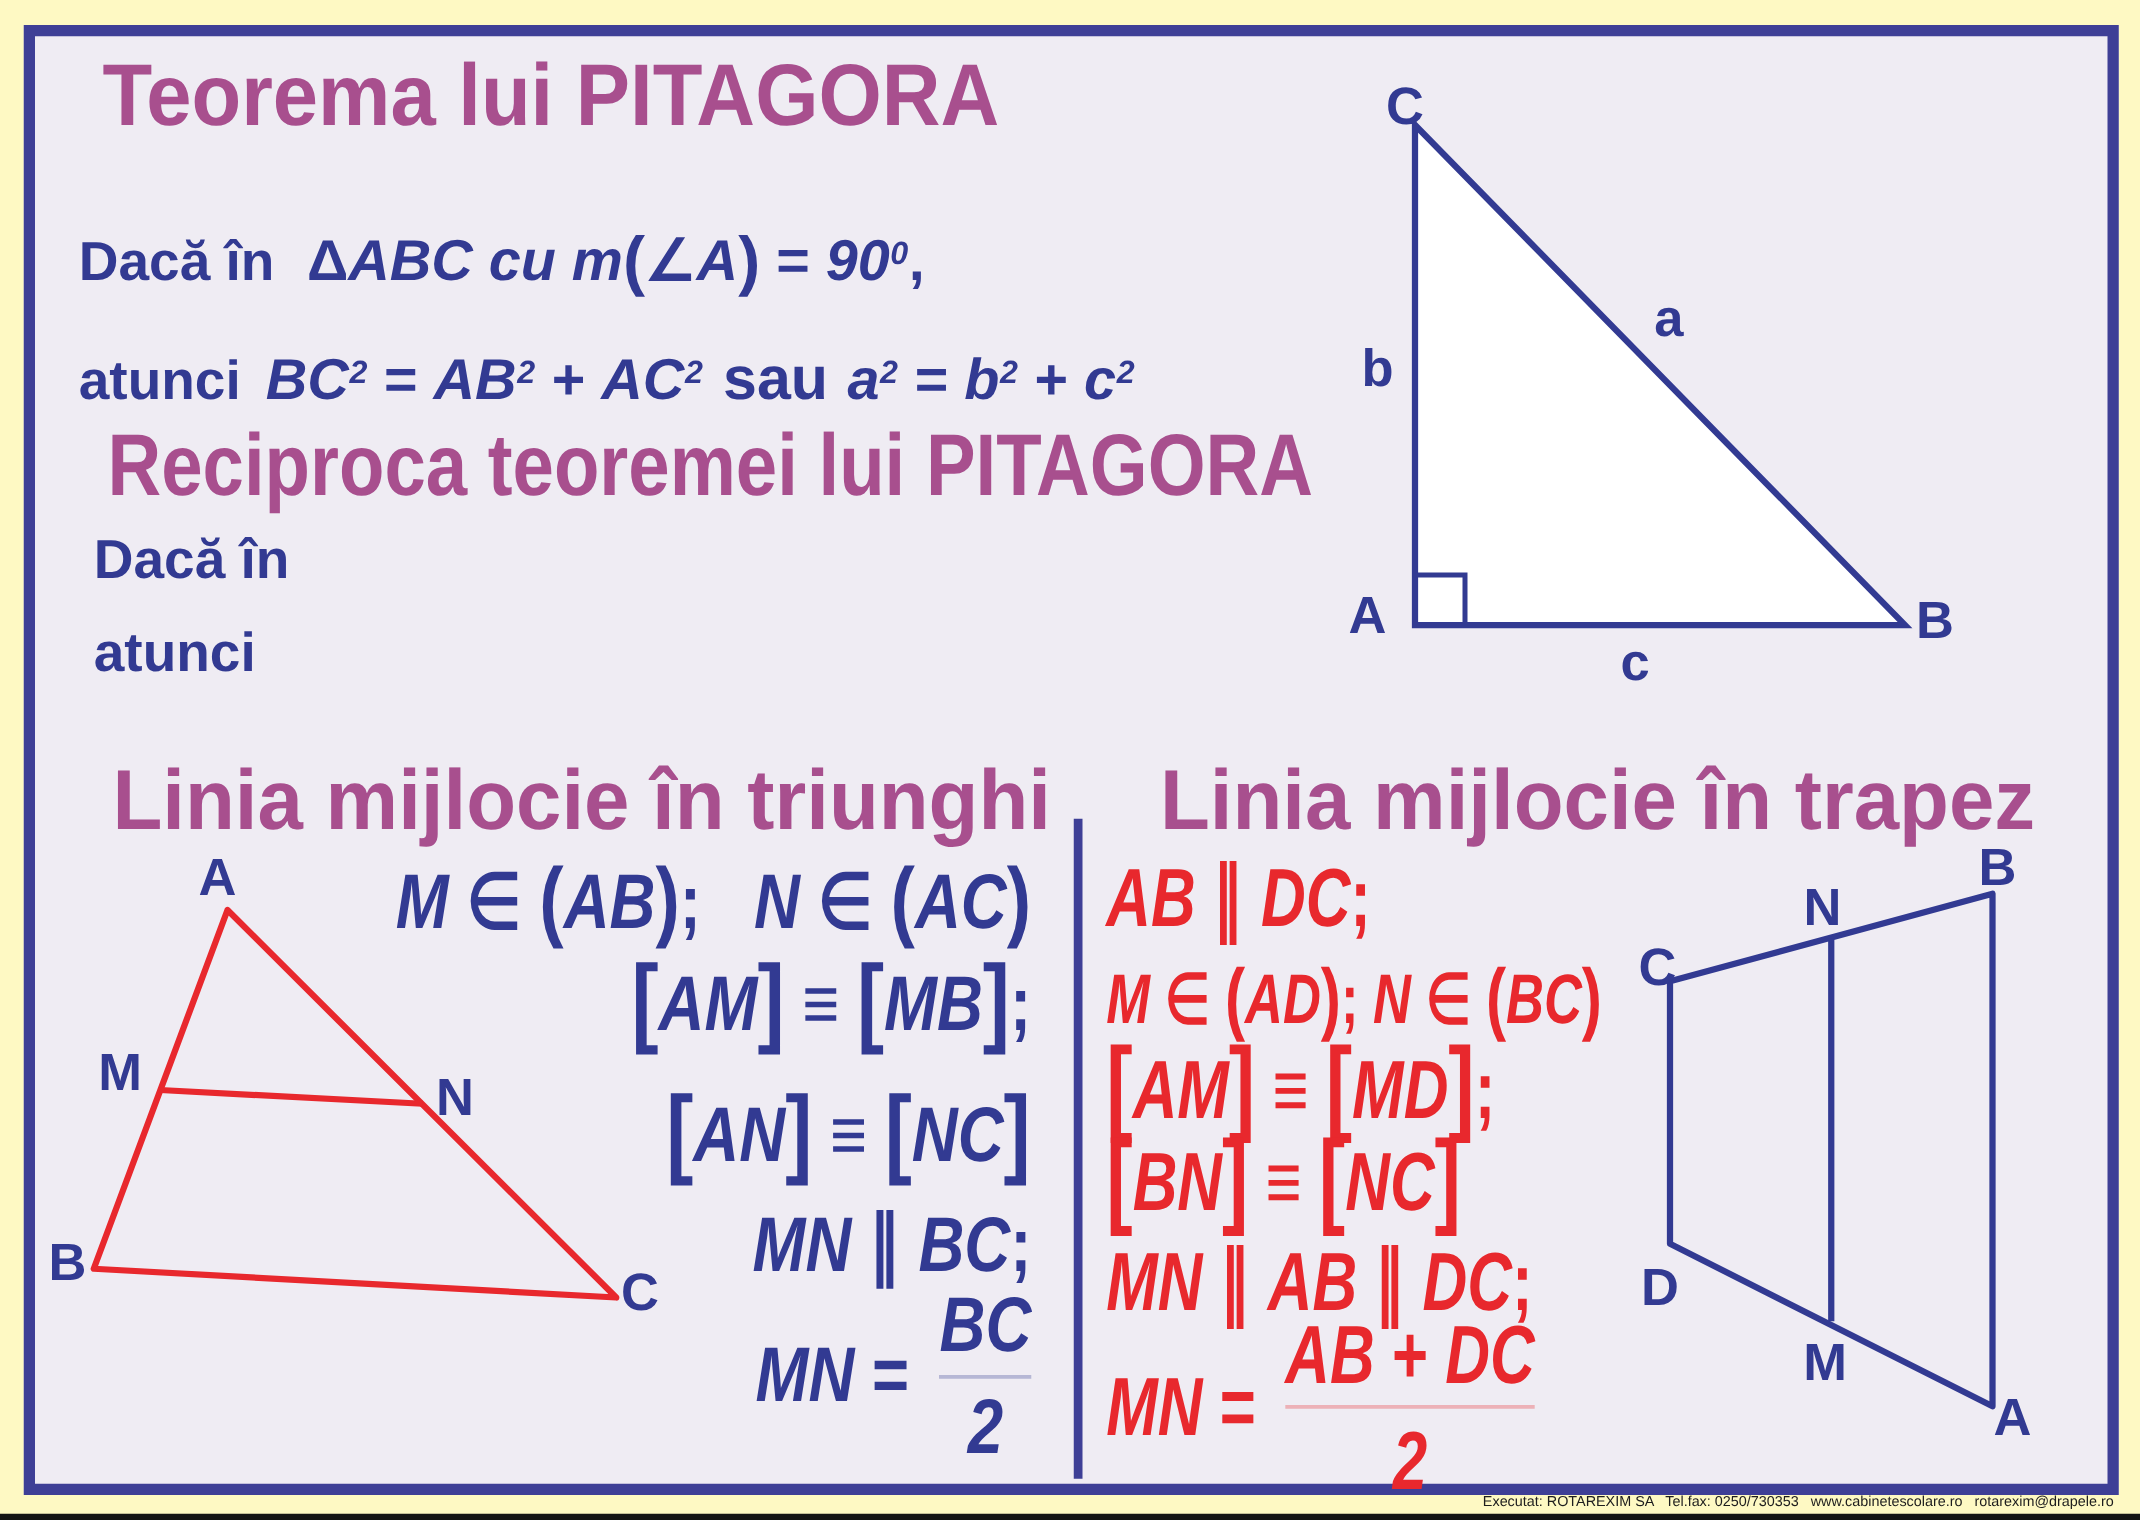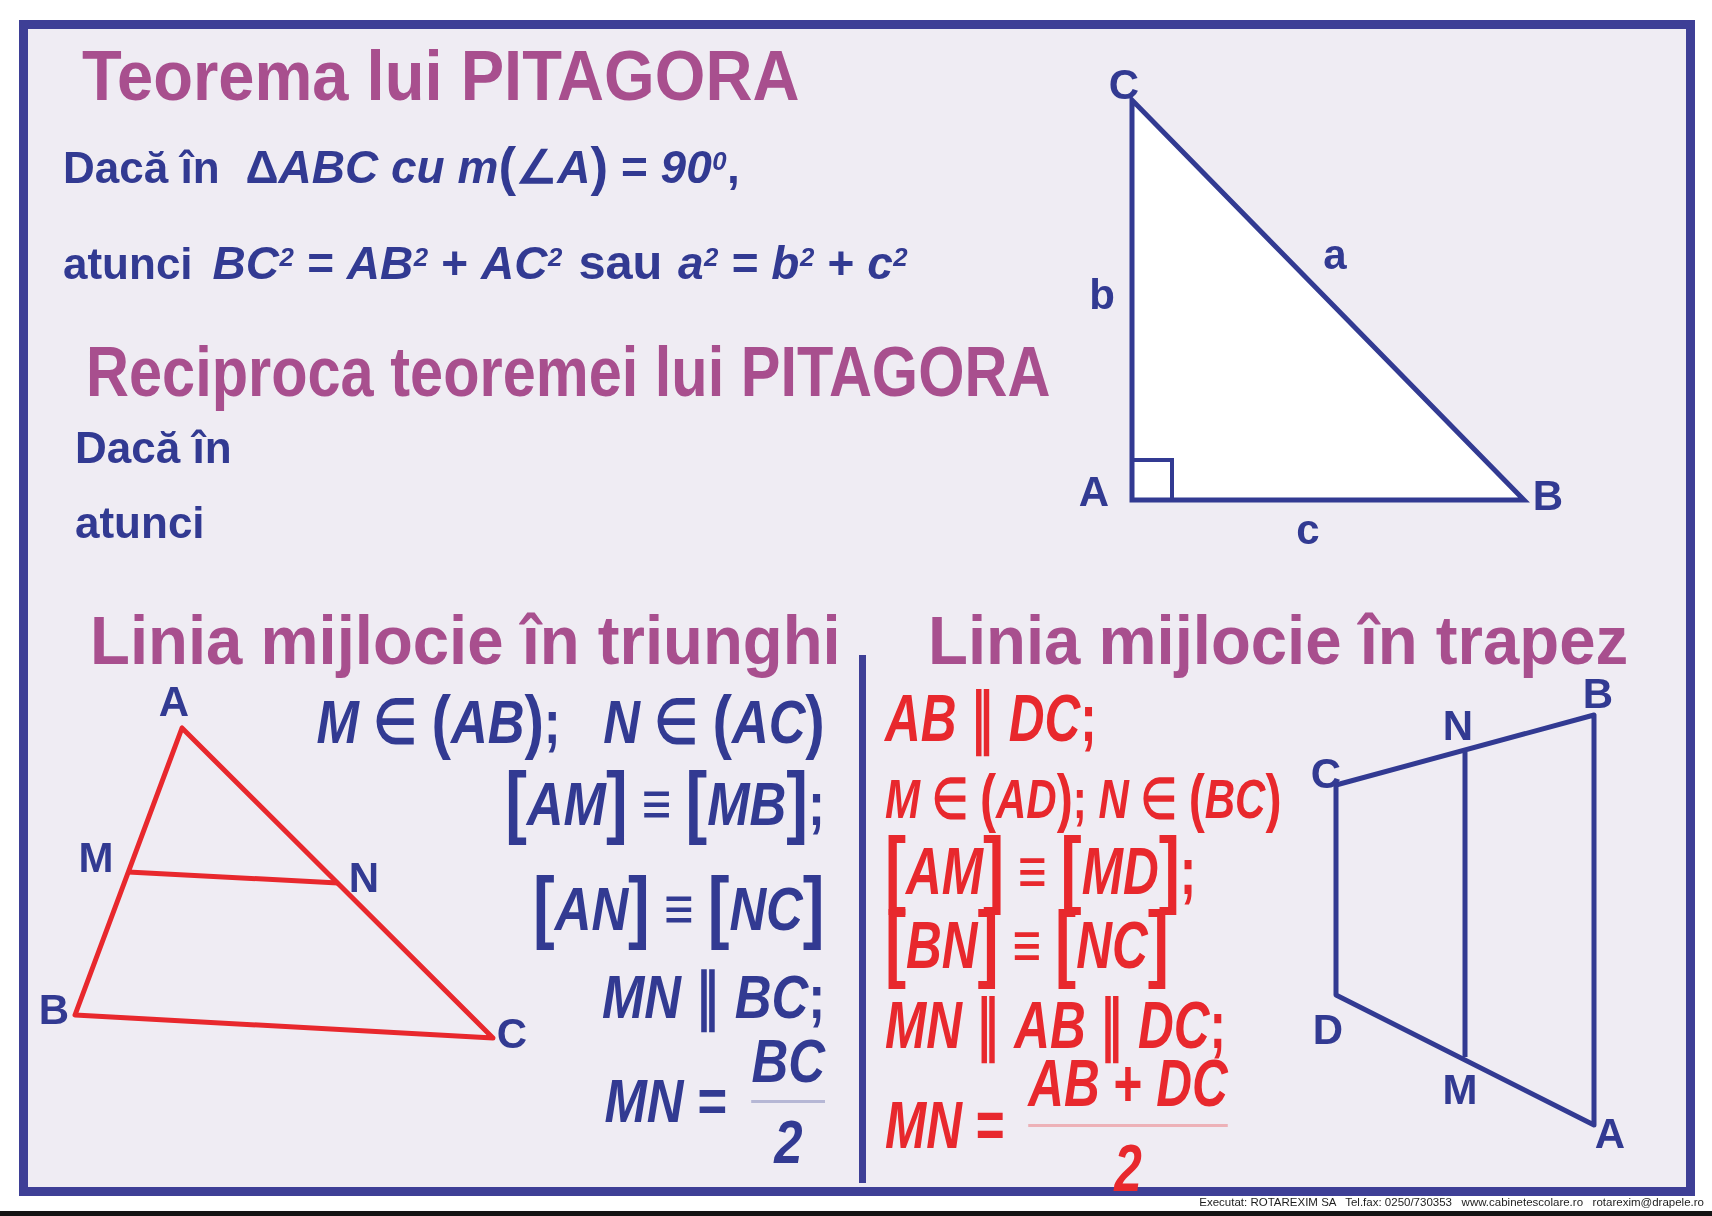--- a/index.html
+++ b/index.html
@@ -1,29 +1,29 @@
 <!DOCTYPE html>
 <html><head>
 <meta charset="utf-8">
 <style>
   html,body{margin:0;padding:0;background:#e8e8ee;}
-  .page{position:relative;width:1712px;height:1216px;background:#ffffff;
+  .page{position:relative;width:1712px;height:1216px;background:#fef9c3;
         font-family:"Liberation Sans",sans-serif;overflow:hidden;}
   .panel{position:absolute;left:19px;top:20px;width:1676px;height:1176px;
          box-sizing:border-box;border:9px solid #3e3f96;background:#efecf3;}
   .heading{position:absolute;line-height:1;font-weight:bold;color:#a84f8e;
            white-space:pre;transform-origin:left top;}
   .h-t1{left:82px;top:41px;font-size:70px;transform:scaleX(.93);}
   .h-t2{left:86px;top:337px;font-size:70px;transform:scaleX(.85);}
   .h-s1{left:90px;top:606px;font-size:68px;transform:scaleX(.96);}
   .h-s2{left:928px;top:606px;font-size:68px;transform:scaleX(.96);}
   .cond-line{position:absolute;display:flex;align-items:baseline;white-space:pre;
              color:#323a92;line-height:1;}
   .lbl{font-weight:bold;font-size:44px;}
-  .mth{font-weight:bold;font-style:italic;font-size:46px;}
+  .mth{font-weight:bold;font-style:italic;font-size:46px;margin-top:41px;}
   .l1{left:63px;top:144px}.l1 .mth{margin-left:26px}
   .l2{left:63px;top:238px}.l2 .mth{margin-left:20px}
   .l3{left:75px;top:426px}.l3 .mth{margin-left:50px}
   .l4{left:75px;top:501px}.l4 .mth{margin-left:16px}
   .frow{position:absolute;font-weight:bold;font-style:italic;line-height:1;white-space:pre;}
   .navy{color:#323a92;font-size:62px;right:887px;transform:scaleX(.82);transform-origin:right center;text-align:right;}
   .red{color:#e8282d;font-size:66px;left:885px;transform:scaleX(.75);transform-origin:left center;}
   .nr1{top:691px}.nr2{top:773px}.nr3{top:878px}.nr4{top:966px}
   .nr5{top:1032px;height:138px;display:flex;align-items:center;justify-content:flex-end;}
   .rr1{top:685px}.rr2{top:771px;font-size:56px}.rr3{top:838px}.rr4{top:912px}.rr5{top:992px}
@@ -32,21 +32,21 @@
   .tk-w{font-style:normal;margin:0 .32em;font-size:1.06em;}
   .tk-s{font-style:italic;font-size:.56em;position:relative;top:-.5em;margin:0 .02em;}
   .tk-b{font-style:normal;font-size:1.28em;line-height:0;position:relative;top:.04em;}
   .tk-p{font-style:normal;font-size:1.15em;line-height:0;position:relative;top:.03em;}
   .frac{display:inline-flex;flex-direction:column;align-items:center;line-height:1;margin-left:.2em;}
   .fline{align-self:stretch;height:3px;margin:8px 0;background:currentColor;opacity:.3;}
   .diagram-svg{position:absolute;left:0;top:0;}
   .vlabel{position:absolute;transform:translate(-50%,-50%);font-weight:bold;font-size:42px;
           color:#323a92;line-height:1;white-space:nowrap;}
   .divider{position:absolute;left:859px;top:655px;width:7px;height:528px;background:#3e3f96;}
-  .footer-note{position:absolute;right:8px;top:1196px;font-size:11.5px;color:#1d1d1d;white-space:pre;}
+  .footer-note{position:absolute;right:21px;top:1196px;font-size:11.5px;color:#1d1d1d;white-space:pre;}
   .bottom-bar{position:absolute;left:0;bottom:0;width:100%;height:5px;background:#141414;}
 </style>
 </head>
 <body>
 
 <div class="page">
 
   <div class="panel"></div>
 
   <div class="heading h-t1">Teorema lui PITAGORA</div>

